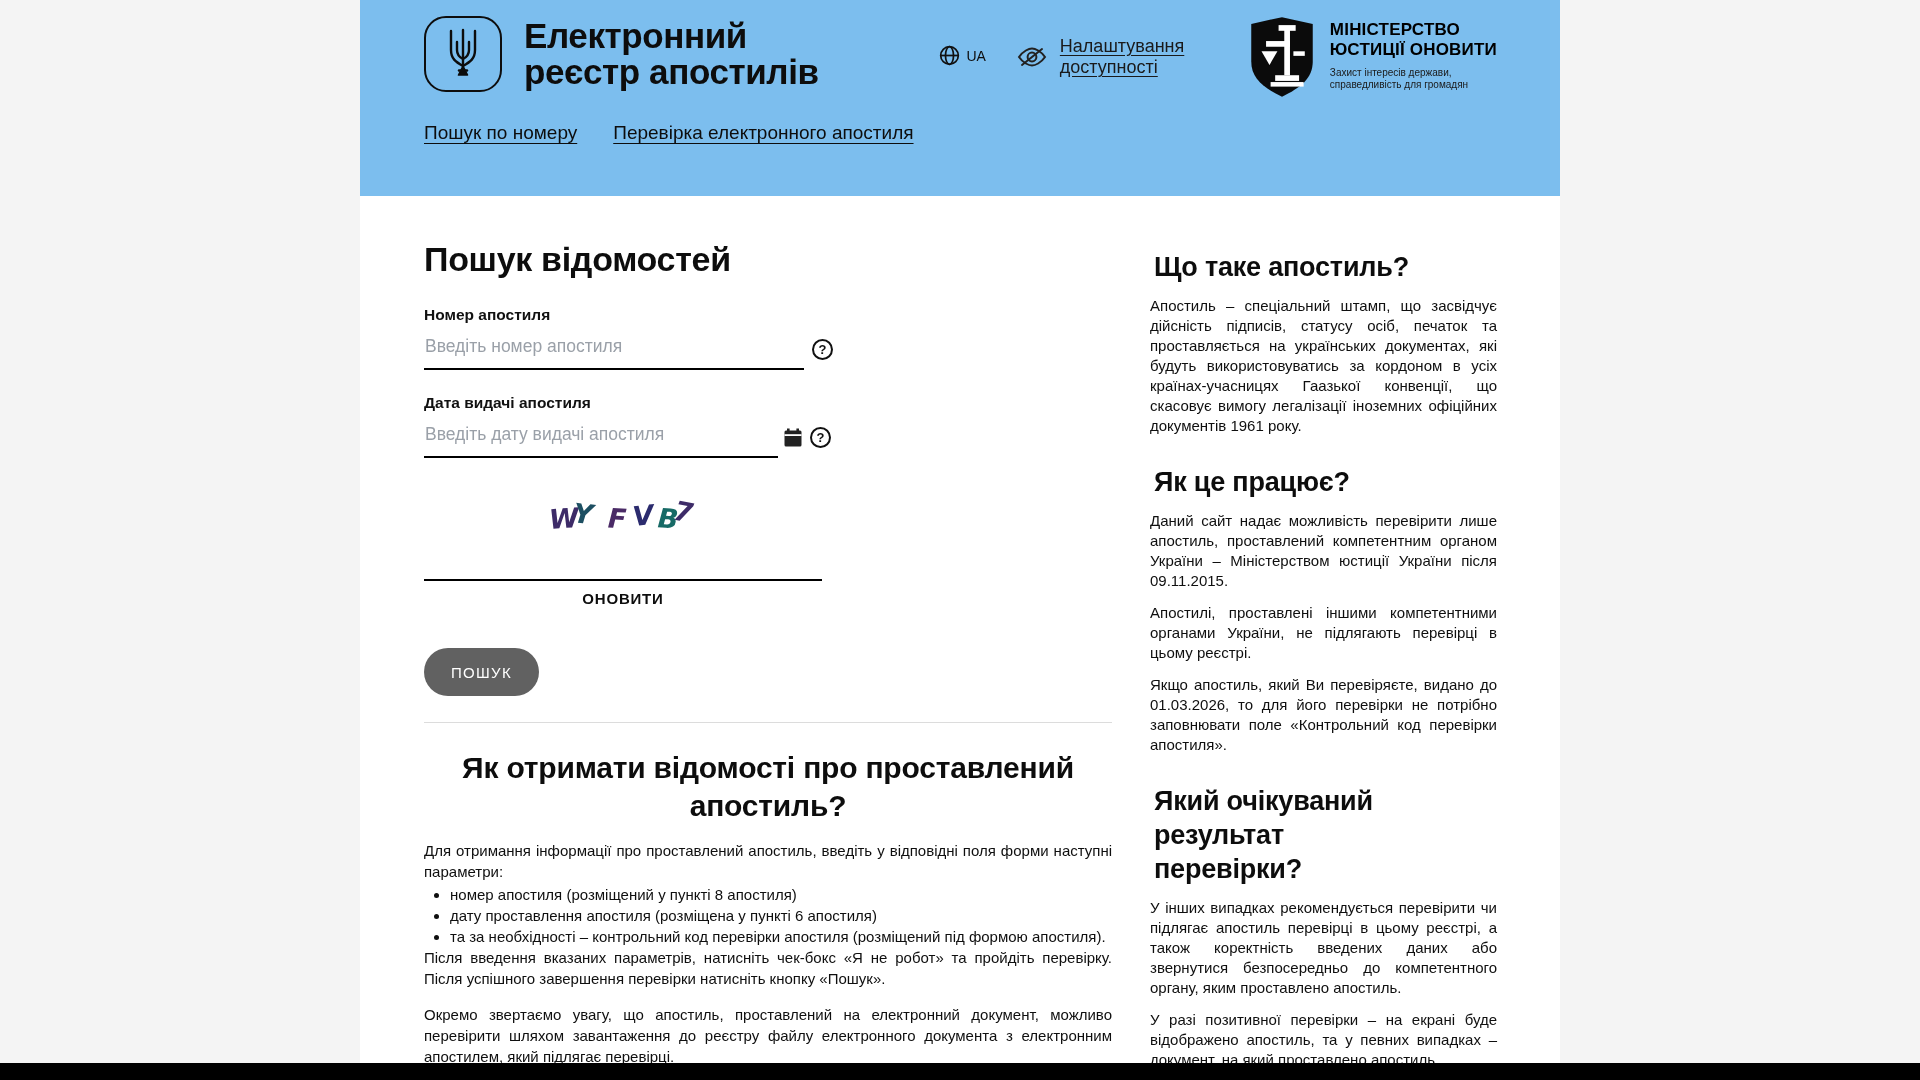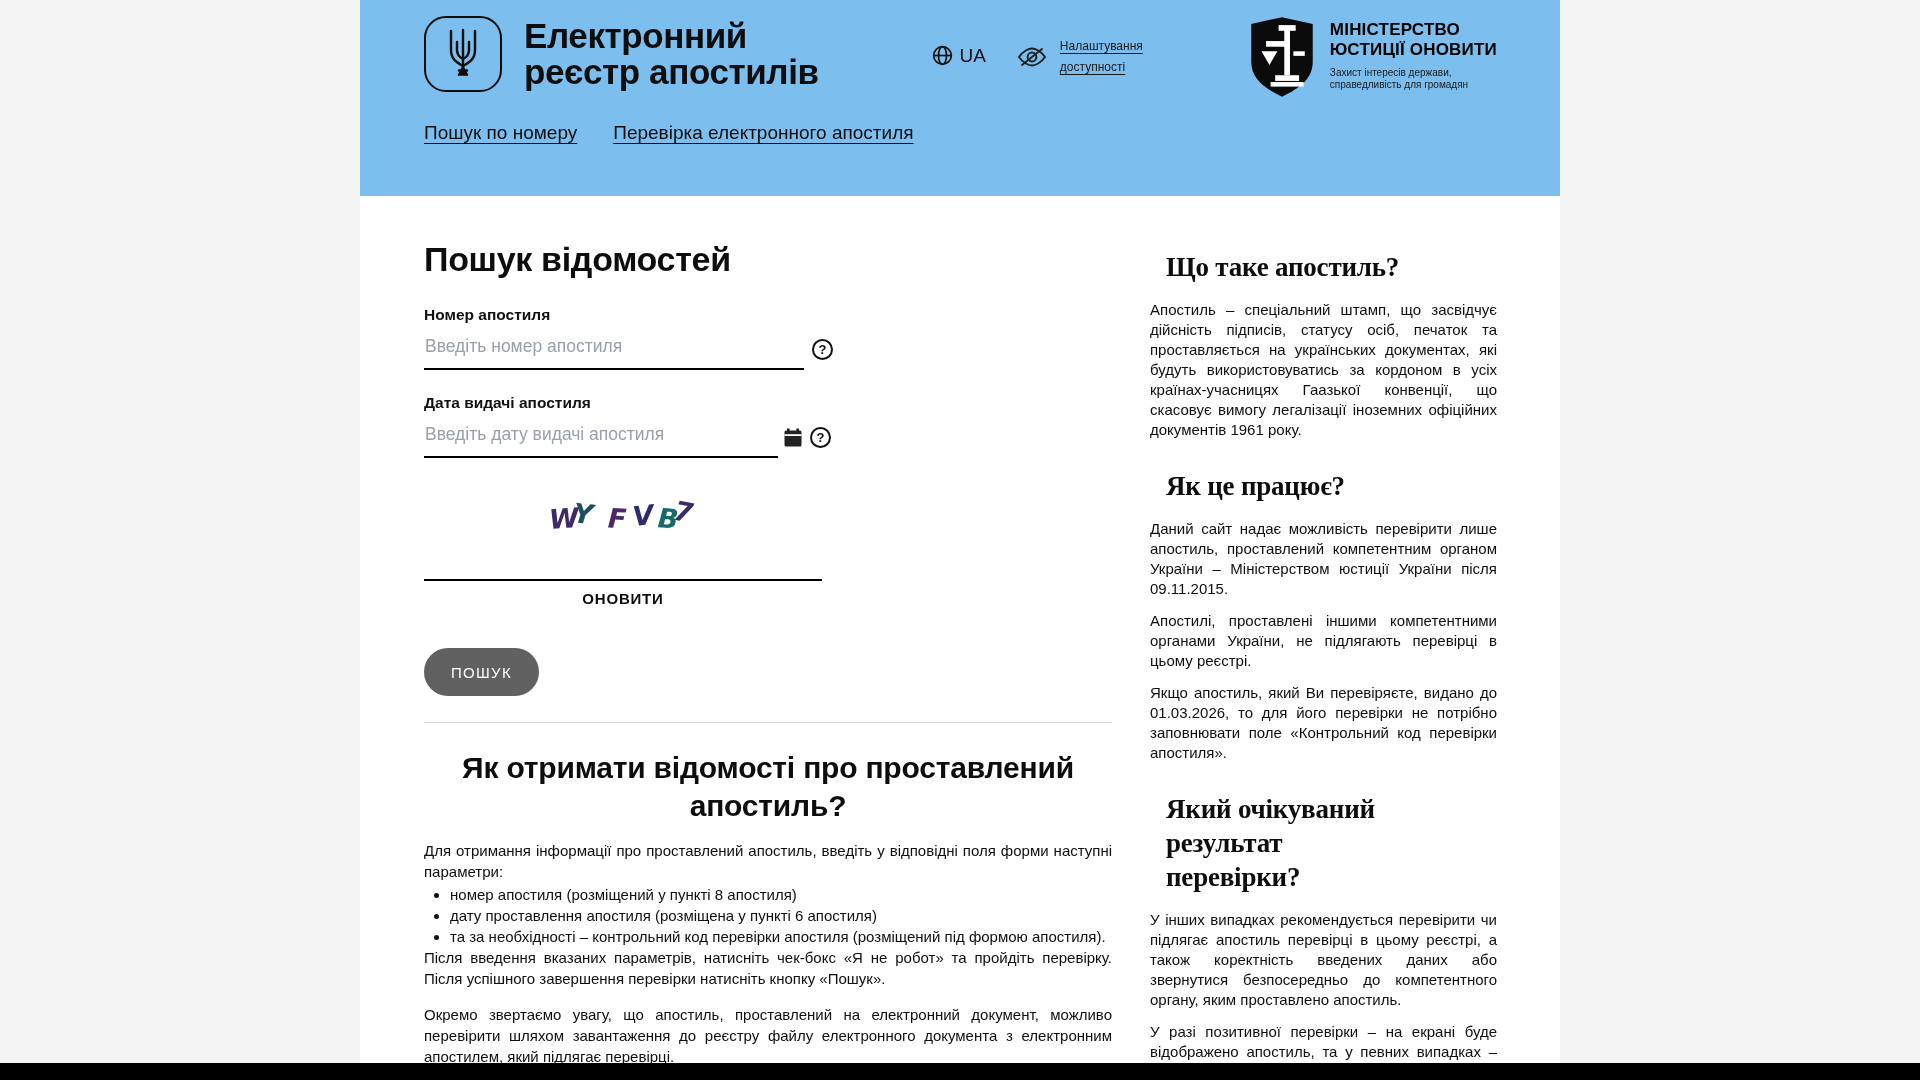--- a/index.html
+++ b/index.html
@@ -16,23 +16,23 @@
   .site-header { background:#7cbeee; height:196px; padding:16px 63px 0 64px; }
   .header-top { display:flex; align-items:flex-start; }
   .brand { display:flex; align-items:center; gap:22px; cursor:pointer; }
   .logo-box {
     width:78px; height:76px; border:2.5px solid #0d0d0d; border-radius:22px;
     display:flex; align-items:center; justify-content:center; flex:0 0 auto;
   }
   .site-title { font-size:35px; line-height:36px; font-weight:600; letter-spacing:-0.4px; color:#0d0d0d; }
 
   .lang { display:flex; align-items:center; gap:5px; margin-left:auto; margin-top:28px;
-          font-size:19px; font-weight:500; cursor:pointer; white-space:nowrap; }
+          font-size:14px; font-weight:500; cursor:pointer; white-space:nowrap; }
   .access { display:flex; align-items:flex-start; gap:12px; margin-left:30px; margin-top:20px; cursor:pointer; }
-  .access-label { font-size:12px; line-height:21px; font-weight:500; text-decoration:underline;
+  .access-label { font-size:18px; line-height:21px; font-weight:500; text-decoration:underline;
                   text-underline-offset:3px; max-width:150px; color:#1a1a1a; }
 
   .ministry { display:flex; align-items:flex-start; gap:16px; margin-left:40px; margin-top:0; }
   .ministry-text { padding-top:4px; }
   .ministry-name { font-size:17px; line-height:20px; font-weight:700; letter-spacing:0.2px; color:#000000; }
   .ministry-tagline { margin-top:7px; font-size:10px; line-height:12px; color:#1a1a1a; }
 
   .main-nav { display:flex; gap:36px; margin-top:24px; }
   .main-nav a { color:#0d0d0d; font-size:19px; font-weight:500; text-decoration:underline;
                 text-underline-offset:4px; cursor:pointer; white-space:nowrap; }
@@ -85,21 +85,21 @@
 
   .section-divider { border:0; border-top:1px solid #dcdcdc; margin:26px 0 0; }
 
   h2.howto-title { margin:26px 0 0; font-size:30px; line-height:38px; font-weight:600; letter-spacing:-0.2px;text-align:center; }
   .howto p { margin:15px 0 0; font-size:15px; line-height:21px; text-align:justify; color:#0f0f0f; }
   .howto p.tight { margin-top:0; }
   .howto ul { margin:2px 0 0; padding-left:26px; }
   .howto li { font-size:15px; line-height:21px; color:#0f0f0f; }
 
   
-  .sb-section h2 { margin:16px; font-size:27px; line-height:34px; font-weight:600; letter-spacing:-0.2px;font-family:Liberation Serif, serif; }
+  .sb-section h2 { margin:4px; font-size:27px; line-height:34px; font-weight:600; letter-spacing:-0.2px; }
   .sb-section h2.narrow { max-width:255px; }
   .sb-section p { margin:12px 0 0; font-size:15px; line-height:20px; text-align:justify; color:#0f0f0f; }
   .sb-section { margin-top:29px; }
   .sb-section.first { margin-top:54px; }
 
   
   .footer-bar { width:1920px; height:17px; background:#000; }
 
   svg { display:block; }
 </style>

